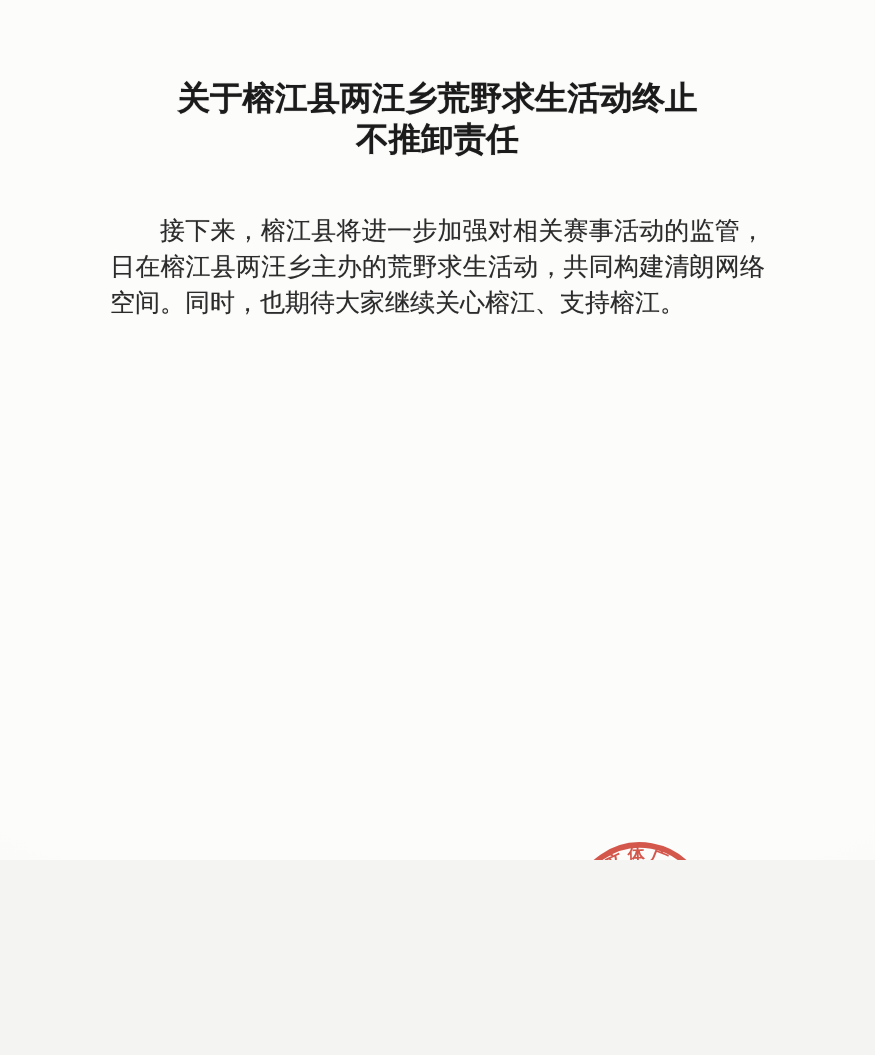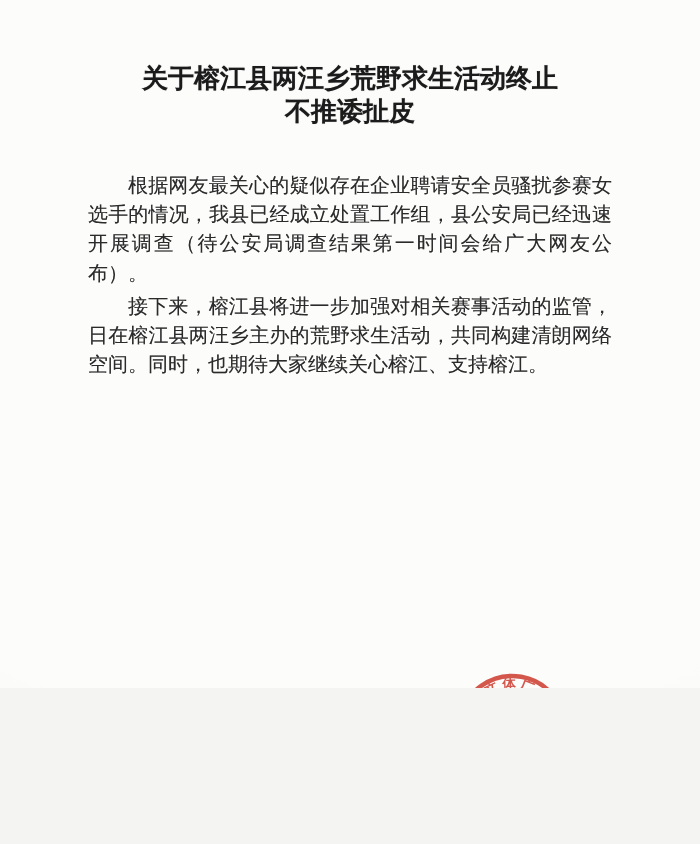--- a/index.html
+++ b/index.html
@@ -80,25 +80,24 @@
     letter-spacing: 1.6px;
   }
 </style>
 </head>
 <body>
 
 <div class="page">
 
   <div class="title">
     <div>关于榕江县两汪乡荒野求生活动终止</div>
-    <div>不推诿扯皮</div>
+    <div>不推卸责任</div>
   </div>
 
   <div class="body-text">
-    <p>根据网友最关心的疑似存在企业聘请安全员骚扰参赛女选手的情况，我县已经成立处置工作组，县公安局已经迅速开展调查（待公安局调查结果第一时间会给广大网友公布）。</p>
     <p>接下来，榕江县将进一步加强对相关赛事活动的监管，日在榕江县两汪乡主办的荒野求生活动，共同构建清朗网络空间。同时，也期待大家继续关心榕江、支持榕江。</p>
   </div>
 
   <div class="sign-block">
     <div>榕江县文体广电旅游局</div>
     <div>2025 年 12 月 7 日</div>
   </div>
 
   <svg class="seal" viewBox="-75 -75 150 150" aria-hidden="true">
     <circle class="seal-ring" r="53" stroke="#d4493e"></circle>

